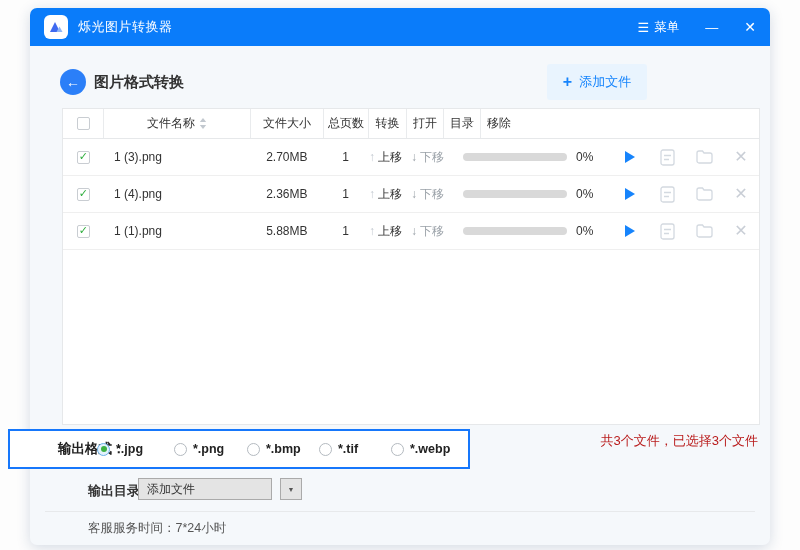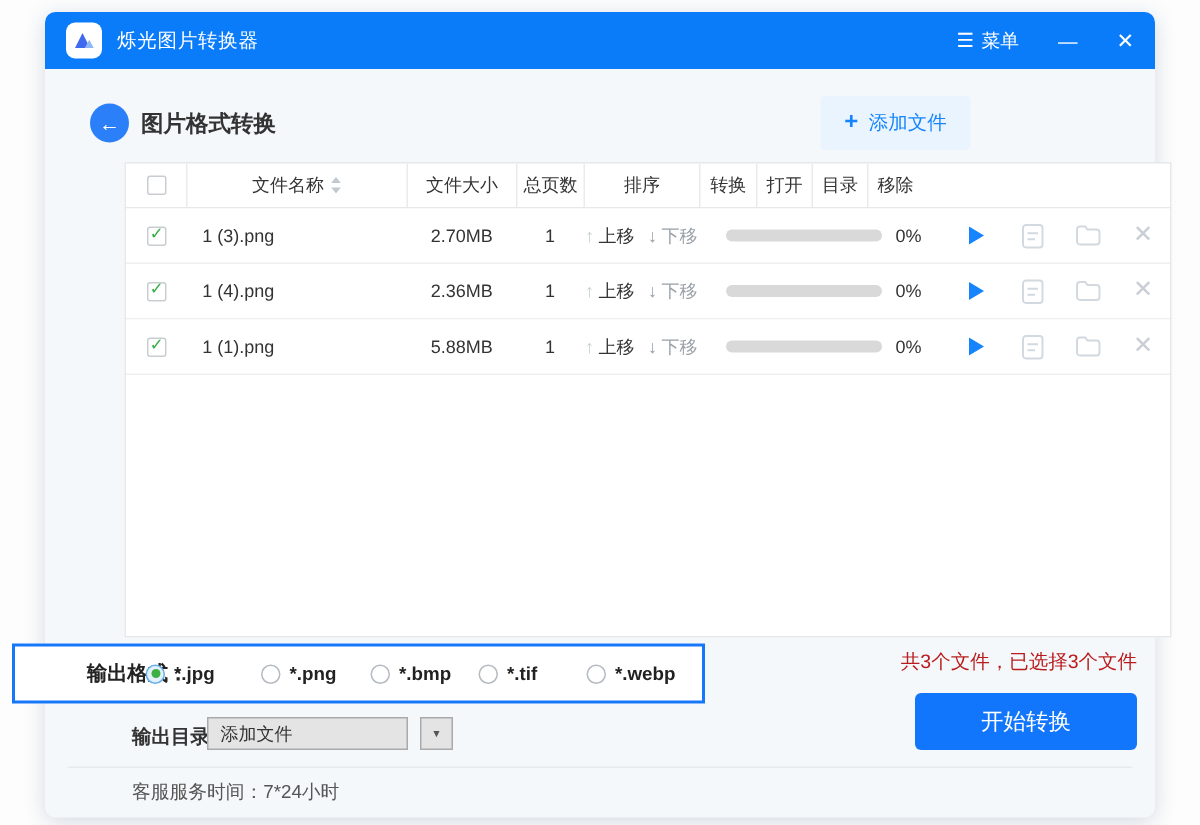--- a/index.html
+++ b/index.html
@@ -32,21 +32,21 @@
   .btn-add { position:absolute; left:517px; top:56px; width:100px; height:36px; background:#e9f4fe;
              color:#1684fc; border:none; border-radius:3px; font-size:13px; display:flex;
              align-items:center; justify-content:center; gap:7px; cursor:pointer; }
   .btn-add .plus { font-size:16px; font-weight:bold; line-height:1; }
   .btn-clear { position:absolute; left:628px; top:56px; width:100px; height:36px; background:#fff;
                color:#9aa3ad; border:1px solid #f0f1f3; border-radius:3px; font-size:13px; display:flex;
                align-items:center; justify-content:center; gap:7px; cursor:pointer; box-shadow:0 1px 3px rgba(0,0,0,.04); }
 
   
   .table { position:absolute; left:32px; top:100px; width:698px; height:317px; background:#fff;
-           border:1px solid #e6e8ea;margin-left:21px; }
+           border:1px solid #e6e8ea; }
   .thead { display:flex; height:30px; border-bottom:1px solid #e6e8ea; }
   .th { display:flex; align-items:center; justify-content:center; gap:4px; font-size:12px; color:#333;
         border-right:1px solid #e9ebed; }
   .th:last-child { border-right:none; }
   .trow { display:flex; height:37px; align-items:center; border-bottom:1px solid #efefef; background:#fff; }
   .td { display:flex; align-items:center; justify-content:center; font-size:12px; color:#333; }
   .c-check{width:41px} .c-name{width:147px} .c-size{width:73px} .c-pages{width:45px}
   .c-sort{width:77px} .c-status{width:167px} .c-convert{width:38px} .c-open{width:37px}
   .c-dir{width:37px} .c-remove{width:36px}
   .td.c-name { justify-content:flex-start; padding-left:10px; }
@@ -137,21 +137,20 @@
           <span>文件名称</span>
           <span>
             <svg width="8" height="11" viewBox="0 0 8 11">
               <path d="M4 0 L7.2 4 H0.8 Z" fill="#c2c8cf"></path>
               <path d="M4 11 L7.2 7 H0.8 Z" fill="#c2c8cf"></path>
             </svg>
           </span>
         </div>
         <div class="th c-size">文件大小</div>
         <div class="th c-pages">总页数</div>
-        <div class="th c-sort">排序</div>
         <div class="th c-convert">转换</div>
         <div class="th c-open">打开</div>
         <div class="th c-dir">目录</div>
         <div class="th c-remove">移除</div>
       </div>
 
       <div class="trow">
         <div class="td c-check">
             <span class="checkbox">
               <span class="tick">✓</span>
@@ -265,21 +264,20 @@
           </div>
       </div>
     </div>
 
     <div class="summary">共3个文件，已选择3个文件</div>
     <div class="outdir-label">输出目录：</div>
     <div class="outdir-box">添加文件</div>
     <div class="outdir-arrow">
       <span>▼</span>
     </div>
-    <button class="start-btn">开始转换</button>
     <div class="divider"></div>
     <div class="footer-text">客服服务时间：7*24小时</div>
   </div>
 
   <div class="format-box">
     <span class="fmt-label">输出格式：</span>
     <span class="radio-item r0 selected">
       <span class="radio-circle">
           <span class="radio-dot"></span>
         </span>

